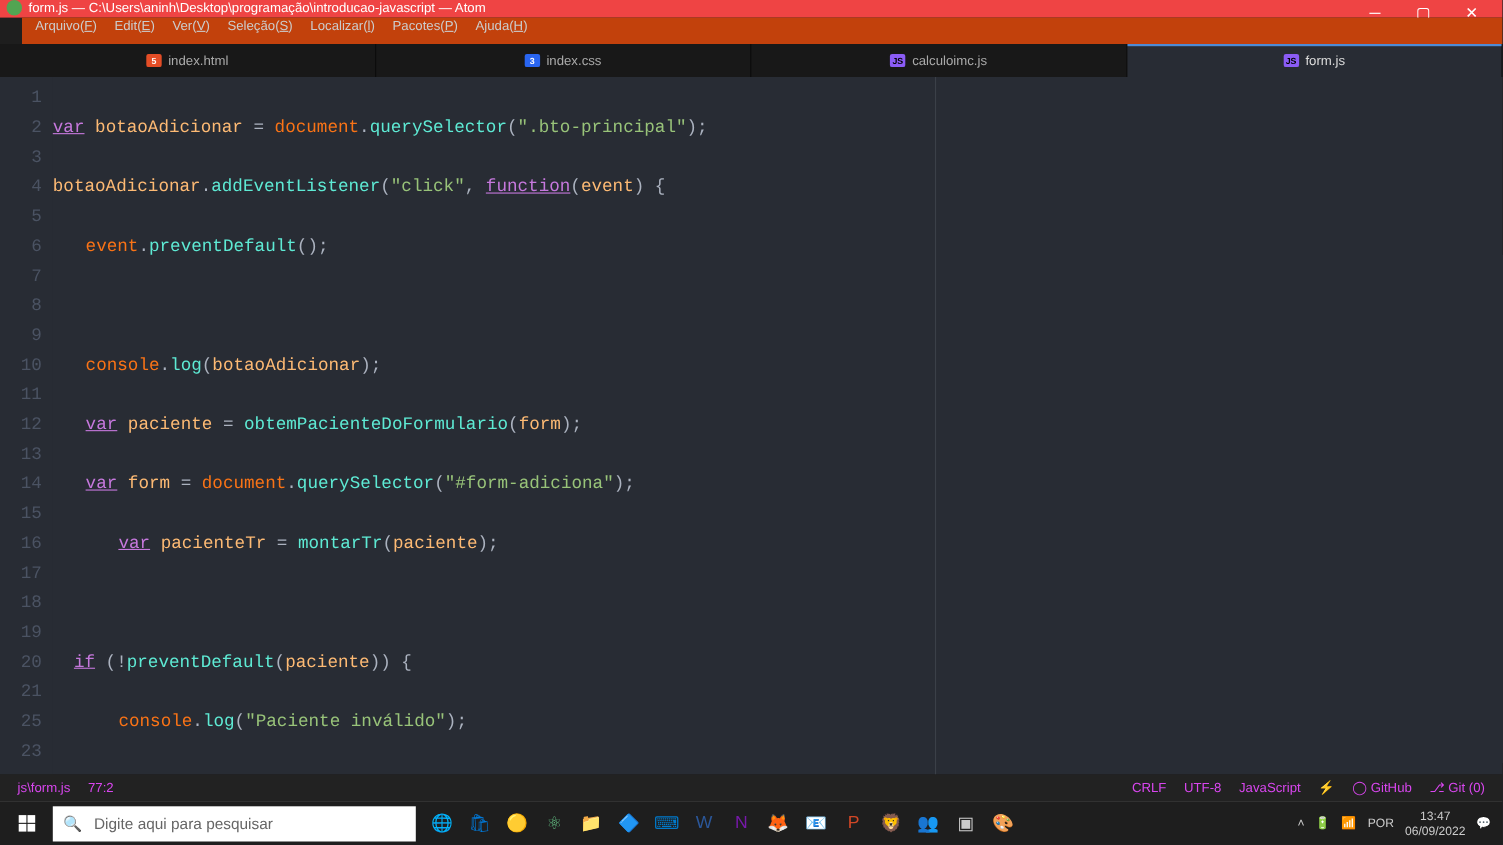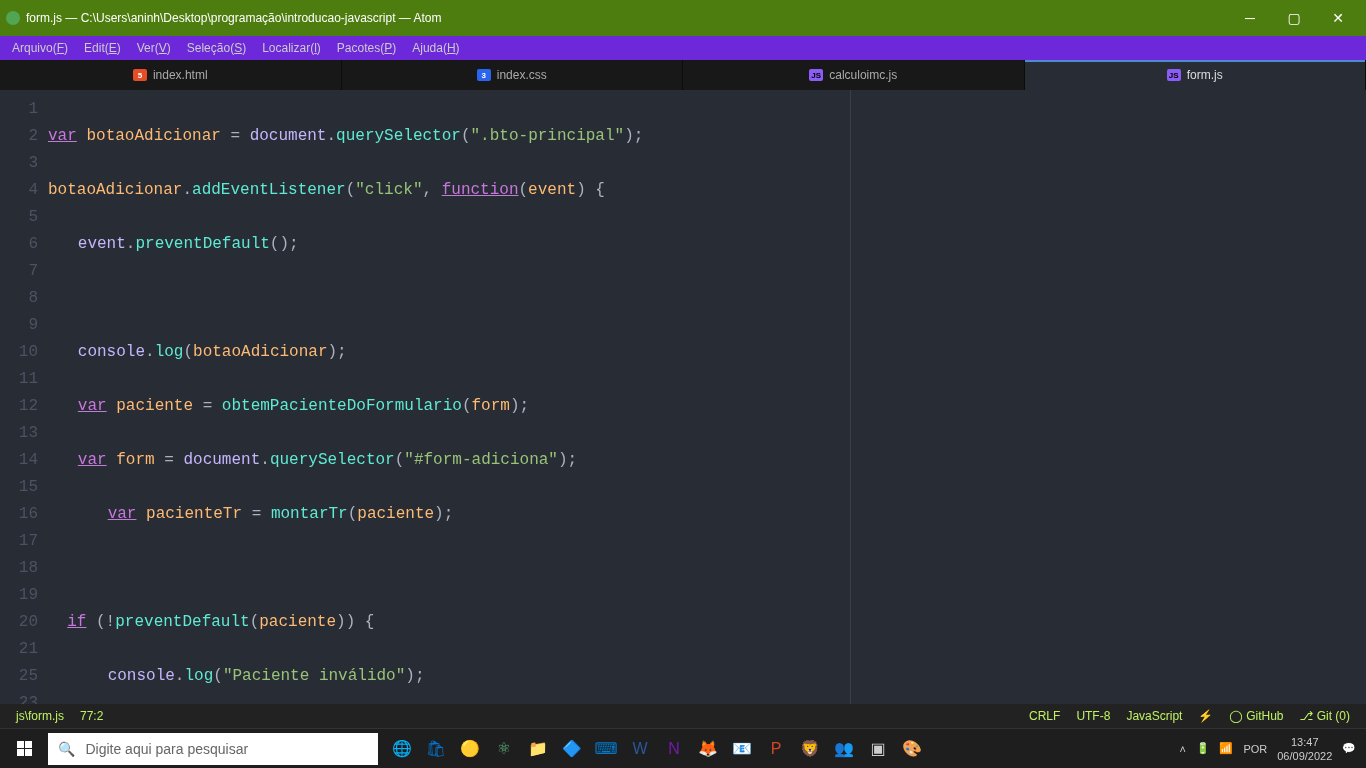--- a/index.html
+++ b/index.html
@@ -1,43 +1,43 @@
 <!DOCTYPE html>
 <html><head>
 <meta charset="utf-8">
 <style>
 * { margin: 0; padding: 0; box-sizing: border-box; }
 body { font-family: "Segoe UI", sans-serif; font-size: 13px; background: #1e1e1e; color: #ccc; width: 1366px; height: 768px; overflow: hidden; display: flex; flex-direction: column; }
-.titlebar { background: #4d7c0f; height: 36px; display: flex; align-items: center; padding: 0 6px; color: #fff; font-size: 12px; }
+.titlebar { background: #ef4444; height: 16px; display: flex; align-items: flex-start; padding: 0 6px; color: #fff; font-size: 12px; }
 .titlebar .atom-icon { width: 14px; height: 14px; background: #52a552; border-radius: 50%; margin-right: 6px; }
 .titlebar .title { flex: 1; }
 .titlebar .win-btn { width: 44px; text-align: center; font-size: 14px; line-height: 22px; color: #fff; }
-.menubar { background: #6d28d9; height: 24px; display: flex; align-items: center; padding: 0 4px; color: #ccc; font-size: 12px; }
+.menubar { background: #c2410c; height: 24px; display: flex; align-items: flex-start; padding: 0 4px; color: #ccc; font-size: 12px; margin-left: 20px; }
 .menubar .menu-item { padding: 0 8px; }
 .menubar .menu-item u { text-decoration: underline; }
 .tabs { background: #181818; height: 30px; display: flex; }
 .tabs .tab { flex: 1; display: flex; align-items: center; justify-content: center; gap: 6px; color: #aaa; font-size: 12px; border-right: 1px solid #0c0c0c; position: relative; }
 .tabs .tab.active { background: #282c34; color: #ddd; }
 .tabs .tab.active::before { content: ""; position: absolute; top: 0; left: 0; right: 0; height: 2px; background: #4d8bd6; }
 .tabs .icon { width: 14px; height: 12px; display: inline-flex; align-items: center; justify-content: center; font-size: 8px; font-weight: bold; border-radius: 2px; }
 .tabs .icon.html5 { background: #e44d26; color: #fff; }
 .tabs .icon.css3 { background: #2965f1; color: #fff; }
 .tabs .icon.js { background: #8b5cf6; color: #000; }
 .editor { flex: 1; background: #282c34; display: flex; font-family: Consolas, "Courier New", monospace; font-size: 16px; overflow: hidden; }
 .gutter { background: #282c34; width: 48px; text-align: right; padding: 6px 10px 6px 0; color: #4b5363; line-height: 27px; }
 .code { flex: 1; padding: 6px 0; line-height: 27px; white-space: pre; position: relative; }
 .code .cursor-line { position: absolute; right: 0; top: 0; bottom: 0; width: 516px; border-left: 1px solid #3b4048; }
 .k { color: #c678dd; text-decoration: underline; }
-.v { color: #c4b5fd; }
+.v { color: #f97316; }
 .fn { color: #5eead4; }
 .s { color: #98c379; }
 .p { color: #abb2bf; }
 .dot { color: #abb2bf; }
 .id { color: #fdba74; text-align: right; }
-.statusbar { background: #222; height: 24px; display: flex; align-items: center; font-size: 12px; color: #bef264; padding: 0 8px; }
+.statusbar { background: #222; height: 24px; display: flex; align-items: center; font-size: 12px; color: #d946ef; padding: 0 8px; }
 .statusbar .sb-item { padding: 0 8px; }
 .statusbar .spacer { flex: 1; }
 .taskbar { background: #1e1e1e; height: 40px; display: flex; align-items: center; border-top: 1px solid #333; }
 .taskbar .start { width: 48px; display: flex; align-items: center; justify-content: center; }
 .taskbar .search { width: 330px; height: 32px; background: #fff; display: flex; align-items: center; padding: 0 10px; color: #666; font-size: 14px; gap: 10px; }
 .taskbar .tray { margin-left: auto; display: flex; align-items: center; gap: 10px; padding: 0 10px; color: #ccc; font-size: 11px; }
 .taskbar .tray .clock { text-align: center; line-height: 14px; }
 .tb-icons { display: flex; gap: 6px; margin-left: 10px; }
 .tb-icon { width: 28px; height: 28px; border-radius: 4px; display: flex; align-items: center; justify-content: center; font-size: 16px; }
 .win-logo { display: grid; grid-template-columns: 7px 7px; grid-template-rows: 7px 7px; gap: 1px; }

